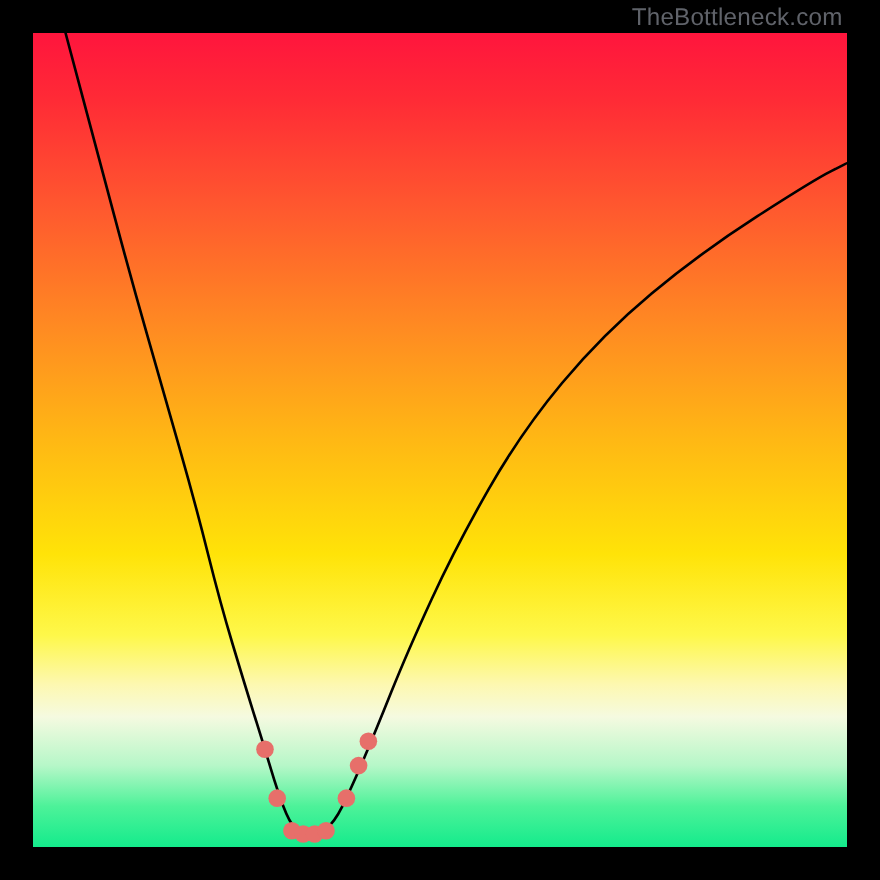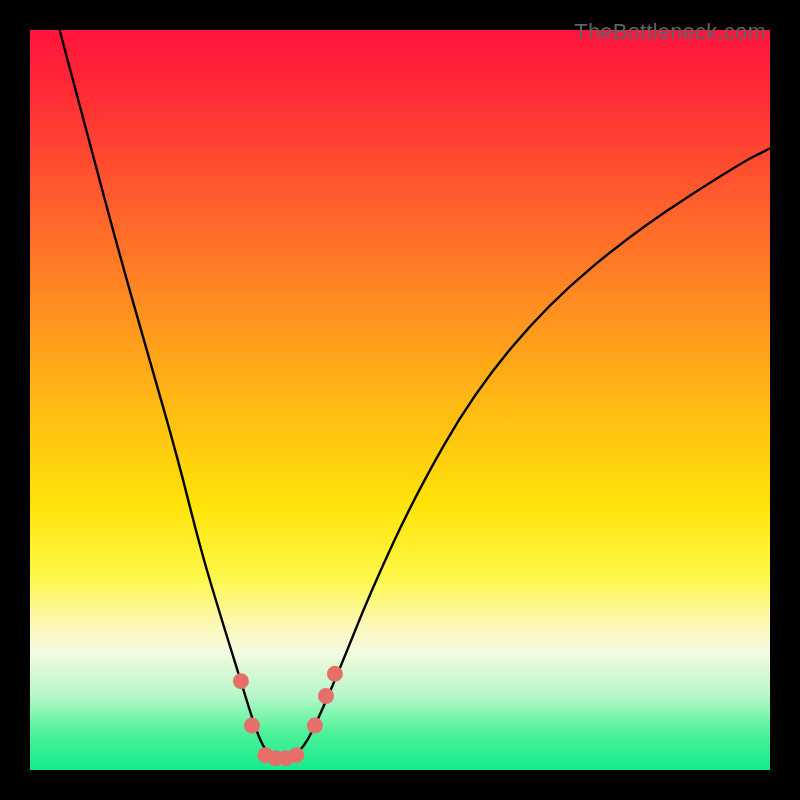--- a/index.html
+++ b/index.html
@@ -41,21 +41,20 @@
     );
   }
   .watermark {
     position: absolute;
     top: 3px;
     right: 34px;
     font-size: 22px;
     font-weight: 500;
     color: #60636a;
     letter-spacing: 0.2px;
-    margin-top: 16px;
   }
   svg.overlay {
     position: absolute;
     left: 30px;
     top: 30px;
     width: 740px;
     height: 740px;
     overflow: visible;
   }
 </style>

